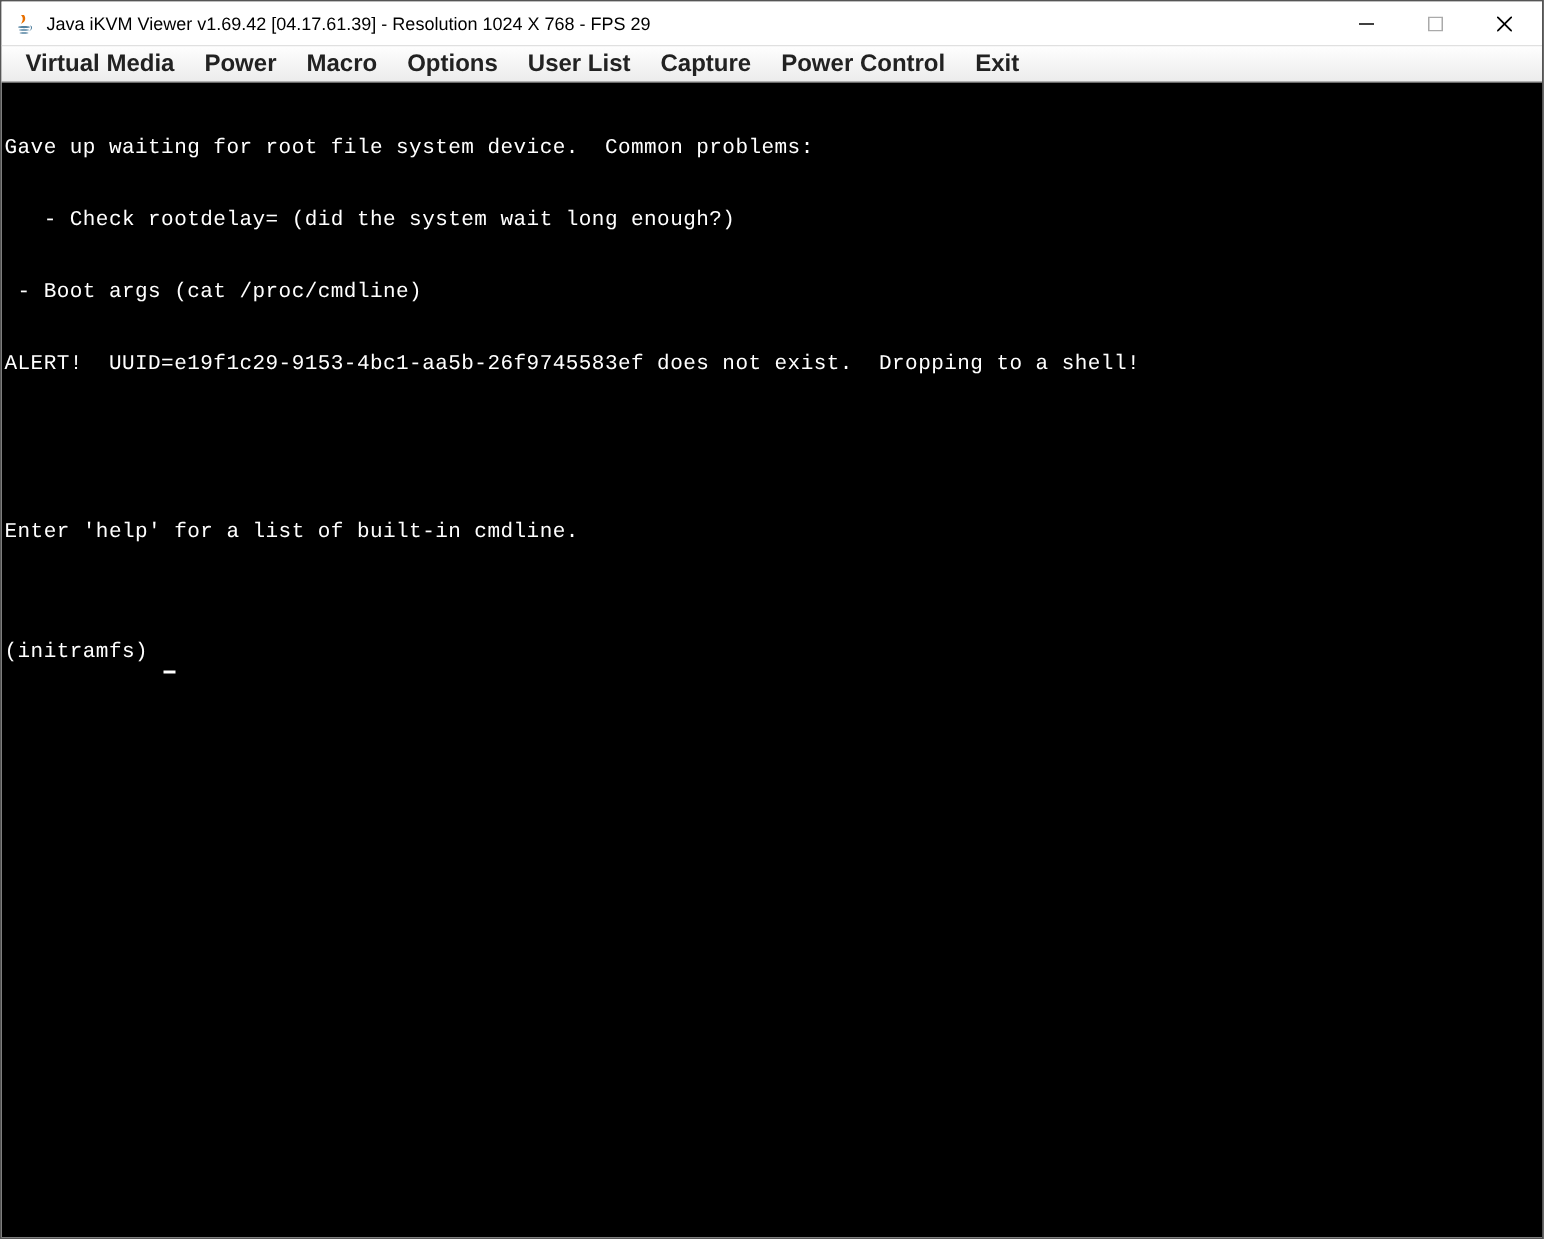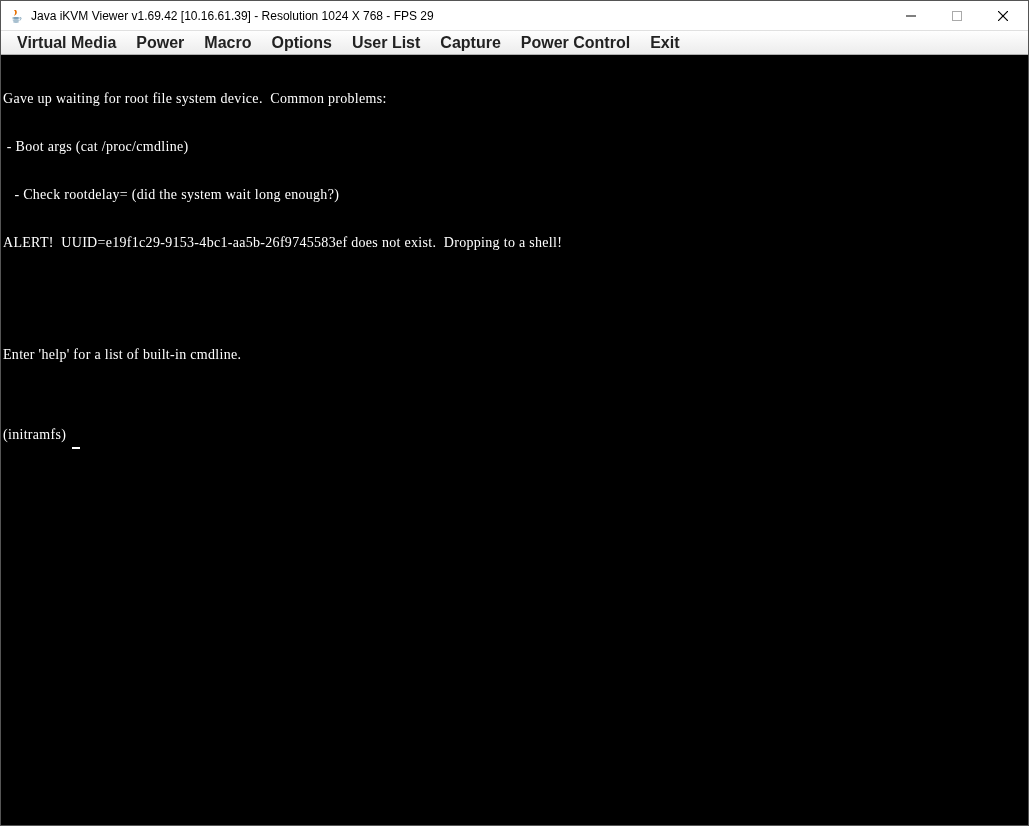--- a/index.html
+++ b/index.html
@@ -62,21 +62,21 @@
     color: #222;
     padding: 3px 10px;
     cursor: default;
   }
 
   .console {
     width: 100%;
     height: calc(100% - 54px);
     background: #000000;
     color: #ffffff;
-    font-family: Liberation Serif, serif;
+    font-family: Liberation Mono, monospace;
     font-size: 14px;
     line-height: 16px;
     padding: 4px 2px;
     white-space: pre;
     overflow: hidden;
     letter-spacing: 0.3px;
   }
   .console .line { display: block; }
   .prompt-line { display: flex; align-items: flex-end; }
   .cursor {
@@ -97,21 +97,21 @@
 <div class="titlebar">
   <span class="app-icon">
     <svg width="16" height="16" viewBox="0 0 16 16">
       <path d="M5 2 C7 4 6 6 5 8 C7 7 9 5 7 2 Z" fill="#e76f00"></path>
       <path d="M3 10 C3 9 11 9 11 10 C11 11 3 11 3 10 Z" fill="#5382a1"></path>
       <path d="M3.5 12 C3.5 11.3 10.5 11.3 10.5 12 C10.5 12.7 3.5 12.7 3.5 12 Z" fill="#5382a1"></path>
       <path d="M11 9 C13 9 13 12 10 13 C12 12 12 10 11 9 Z" fill="#5382a1"></path>
       <path d="M4 14 C4 13.4 10 13.4 10 14 C10 14.6 4 14.6 4 14 Z" fill="#5382a1"></path>
     </svg>
   </span>
-  <span class="title-text">Java iKVM Viewer v1.69.42 [10.16.61.39]  - Resolution 1024 X 768 - FPS 29</span>
+  <span class="title-text">Java iKVM Viewer v1.69.42 [04.17.61.39]  - Resolution 1024 X 768 - FPS 29</span>
   <span class="spacer"></span>
   <div class="win-controls">
     <div class="win-btn">
       <svg width="10" height="10" viewBox="0 0 10 10">
           <line x1="0" y1="5" x2="10" y2="5" stroke="#000" stroke-width="1"></line>
         </svg>
     </div>
     <div class="win-btn disabled">
       <svg width="10" height="10" viewBox="0 0 10 10">
           <rect x="0.5" y="0.5" width="9" height="9" fill="none" stroke="#aaa" stroke-width="1"></rect>
@@ -132,21 +132,21 @@
   <span class="menu-item">Macro</span>
   <span class="menu-item">Options</span>
   <span class="menu-item">User List</span>
   <span class="menu-item">Capture</span>
   <span class="menu-item">Power Control</span>
   <span class="menu-item">Exit</span>
 </div>
 
 <div class="console">
   <span class="line">Gave up waiting for root file system device.  Common problems:</span>
+  <span class="line">   - Check rootdelay= (did the system wait long enough?)</span>
   <span class="line"> - Boot args (cat /proc/cmdline)</span>
-  <span class="line">   - Check rootdelay= (did the system wait long enough?)</span>
   <span class="line">ALERT!  UUID=e19f1c29-9153-4bc1-aa5b-26f9745583ef does not exist.  Dropping to a shell!</span>
   <span class="line"></span>
   <span class="line"></span>
   <span class="line">Enter 'help' for a list of built-in cmdline.</span>
   <span class="line"></span>
   <span class="prompt-line"><span>(initramfs) </span><span class="cursor"></span></span>
 </div>
 
 </body></html>

